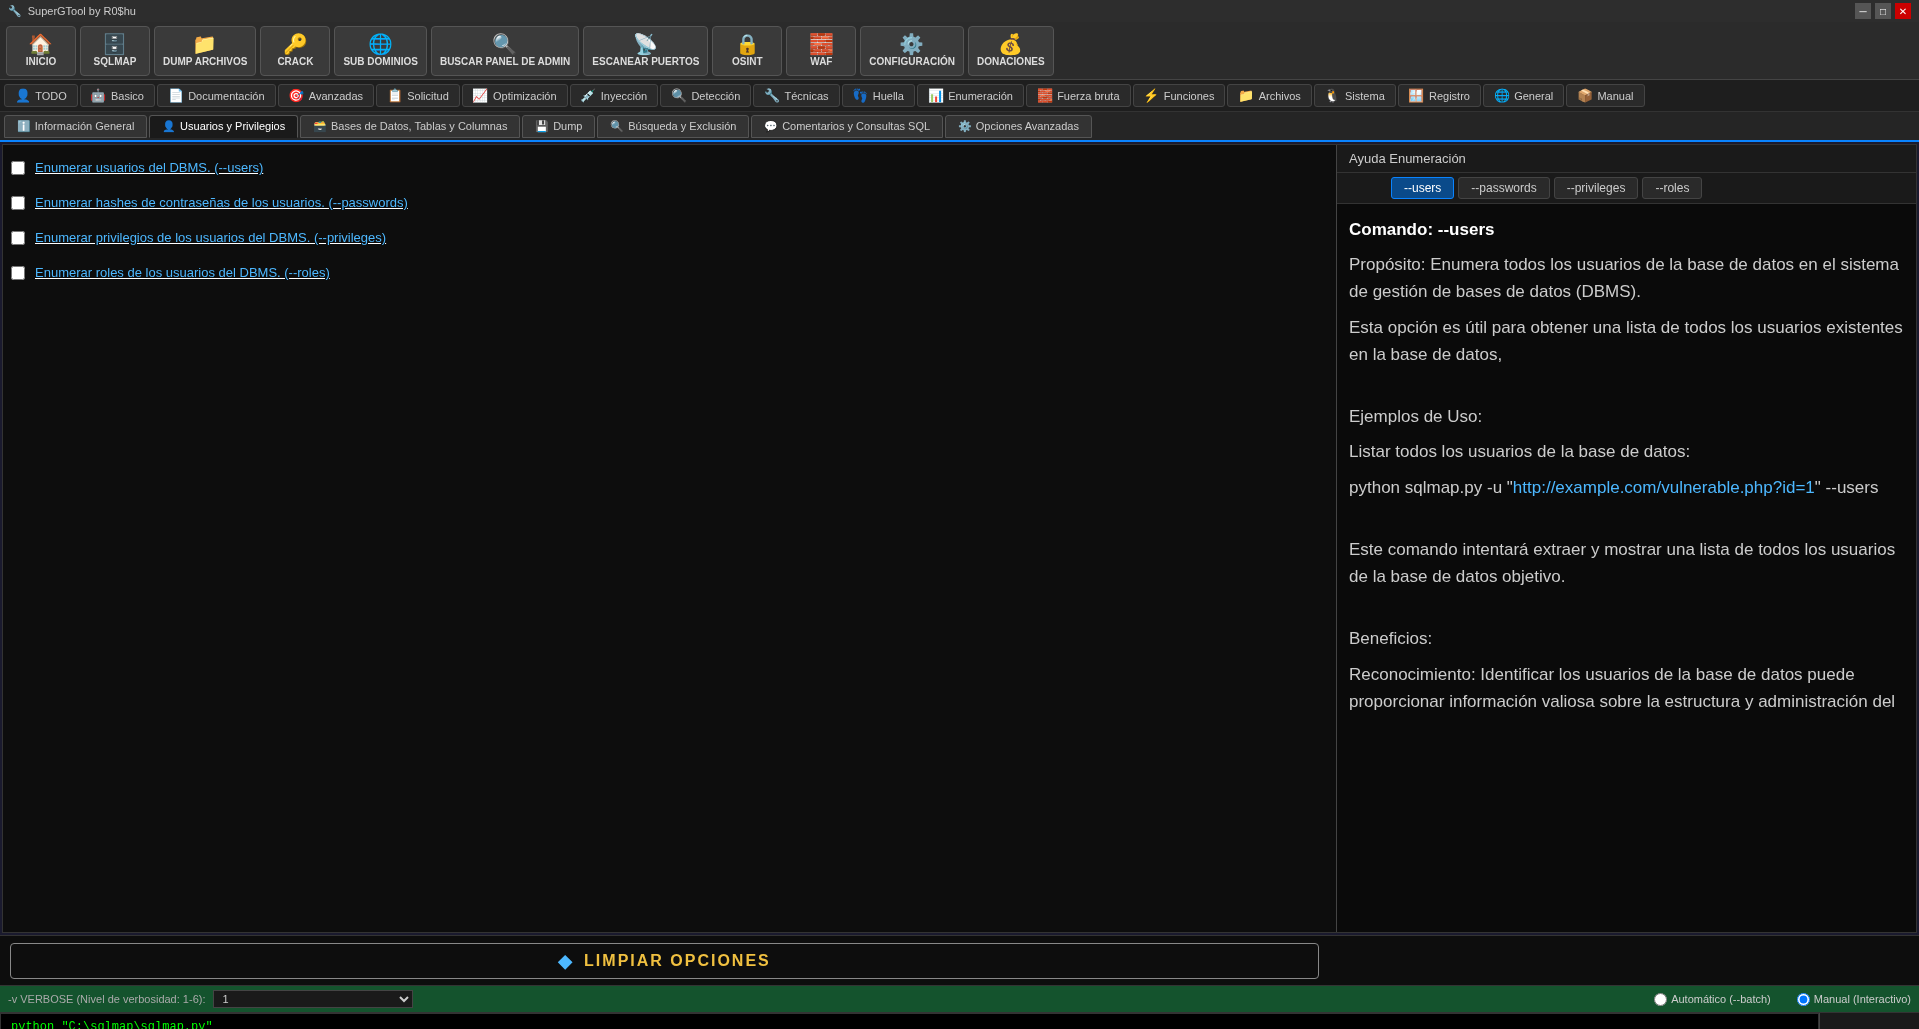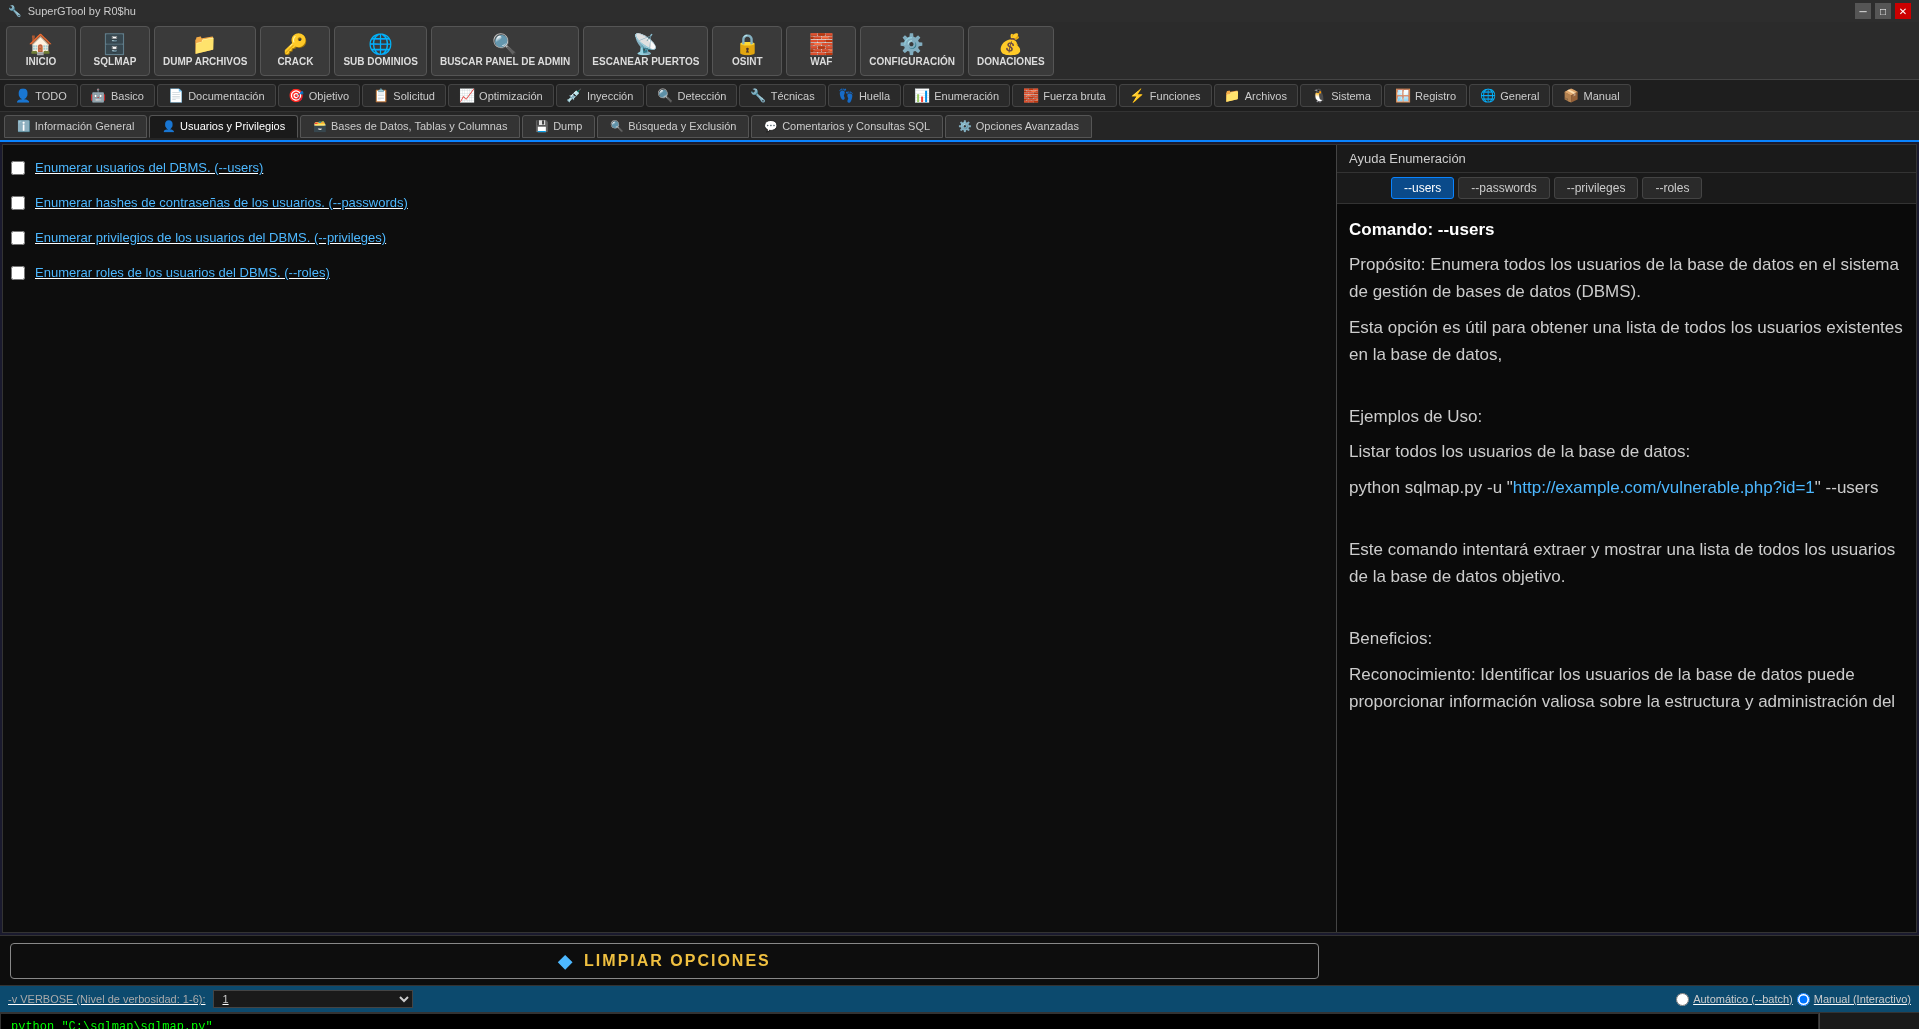--- a/index.html
+++ b/index.html
@@ -220,39 +220,38 @@
       font-size: 16px;
       font-weight: bold;
       justify-content: center;
       letter-spacing: 2px;
     }
     .clear-btn .diamond { color: #4db8ff; font-size: 18px; }
 
     
     .verbose-bar {
       height: 28px;
-      background: #0c4a6e;
+      background: #14532d;
       display: flex;
       align-items: center;
       padding: 0 8px;
       gap: 8px;
       border-top: 1px solid #333;
       border-bottom: 1px solid #333;
-      text-decoration: underline;
     }
     .verbose-label { color: #aaa; font-size: 11px; white-space: nowrap; }
     .verbose-select {
       background: #1a1a1a;
       border: 1px solid #444;
       color: #ccc;
       font-size: 11px;
       padding: 1px 4px;
       width: 200px;
     }
-    .mode-options { display: flex; gap: 4px; margin-left: auto; align-items: flex-start; }
+    .mode-options { display: flex; gap: 26px; margin-left: auto; align-items: flex-start; }
     .mode-radio { display: flex; align-items: center; gap: 4px; color: #ccc; font-size: 11px; cursor: pointer; }
 
     
     .bottom-area {
       display: flex;
       height: 140px;
       background: #0a0a0a;
     }
     .command-area {
       flex: 1;
@@ -343,21 +342,21 @@
     <button class="sub-btn">
       <span class="icon">🤖</span>
       <span>Basico</span>
     </button>
     <button class="sub-btn">
       <span class="icon">📄</span>
       <span>Documentación</span>
     </button>
     <button class="sub-btn">
       <span class="icon">🎯</span>
-      <span>Objetivo</span>
+      <span>Avanzadas</span>
     </button>
     <button class="sub-btn">
       <span class="icon">📋</span>
       <span>Solicitud</span>
     </button>
     <button class="sub-btn">
       <span class="icon">📈</span>
       <span>Optimización</span>
     </button>
     <button class="sub-btn">

